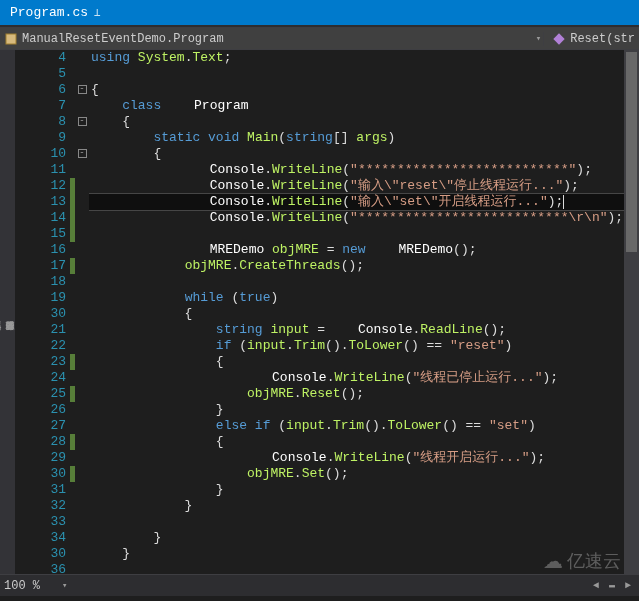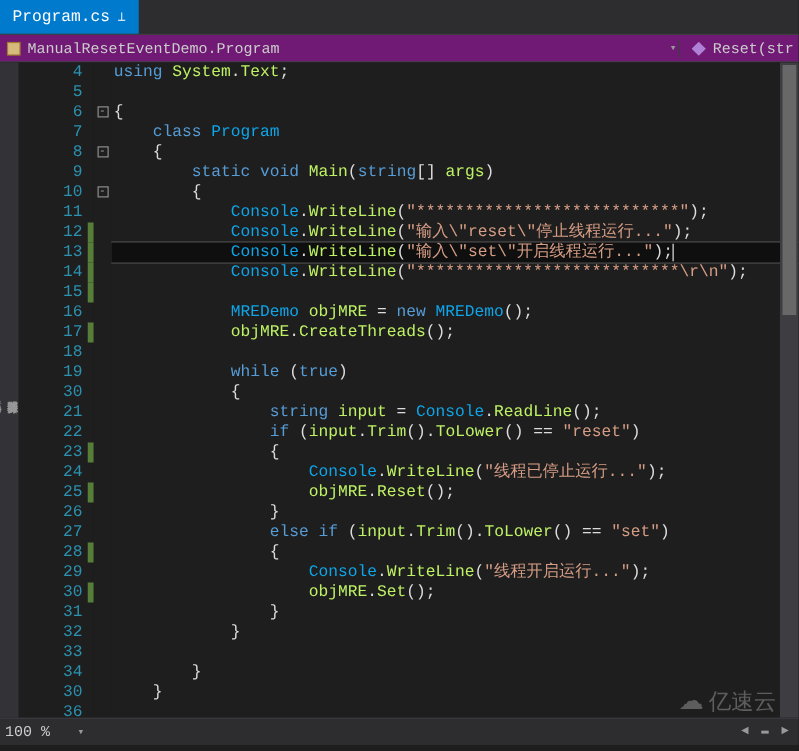--- a/index.html
+++ b/index.html
@@ -11,38 +11,39 @@
       width: 639px;
       height: 601px;
       overflow: hidden;
       position: relative;
     }
     .tabs {
       display: flex;
       background: #2d2d30;
       height: 28px;
       border-bottom: 1px solid #3e3e42;
+      flex-direction: column;
     }
     .tab {
       padding: 5px 10px;
       display: flex;
       align-items: center;
       gap: 6px;
       position: relative;
       color: #cccccc;
     }
     .tab.active {
       background: #007acc;
       color: #ffffff;
     }
     .tab .pin-icon { font-size: 11px; opacity: 0.8; }
     .breadcrumb {
       display: flex;
       align-items: center;
-      background: #701a75;
+      background: #404040;
       height: 22px;
       padding: 0 4px;
       border-bottom: 1px solid #3e3e42;
       font-size: 12px;
       color: #cccccc;
     }
     .breadcrumb .icon-box {
       width: 14px; height: 14px;
       margin-right: 4px;
       display: inline-flex;
@@ -133,21 +134,21 @@
       height: 16px;
       line-height: 16px;
       white-space: pre;
       padding-left: 2px;
     }
     .code-line.current {
       background: #0f0f0f;
       outline: 1px solid #464646;
     }
     .kw { color: #569cd6; }
-    .typ { color: #0ea5e9; }
+    .typ { color: #ffffff; margin-left: 25px; }
     .str { color: #d69d85; }
     .punc { color: #dcdcdc; }
     .ident { color: #bef264; }
     .caret {
       display: inline-block;
       width: 1px; height: 14px;
       background: #dcdcdc;
       vertical-align: middle;
     }
     .scroll-v {

